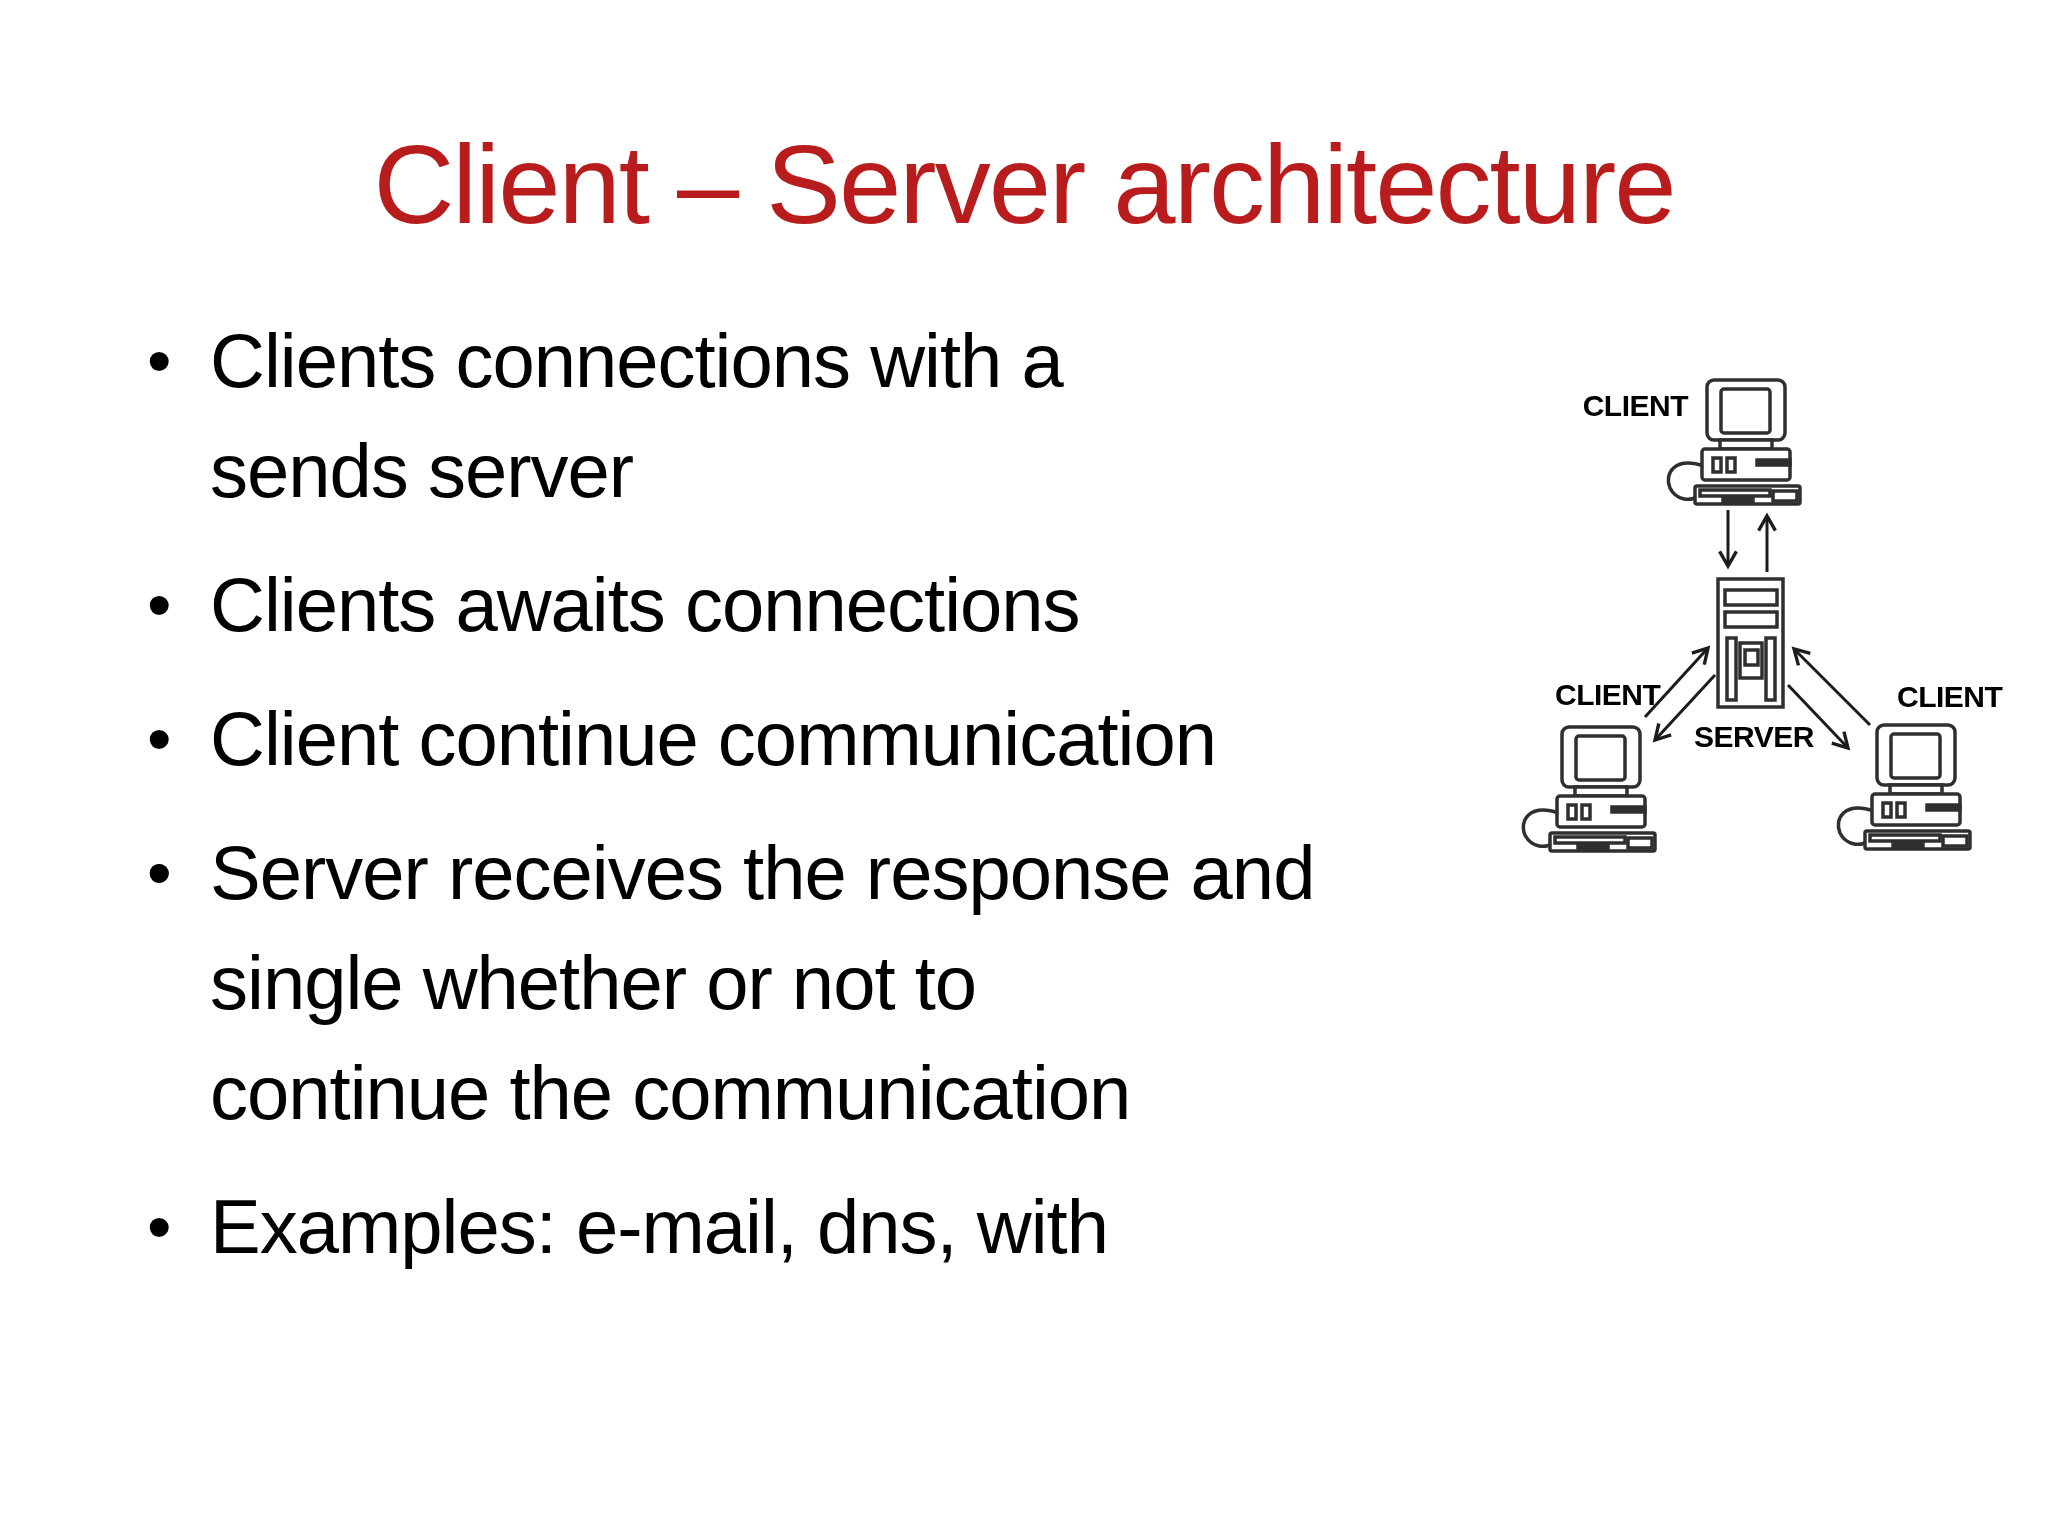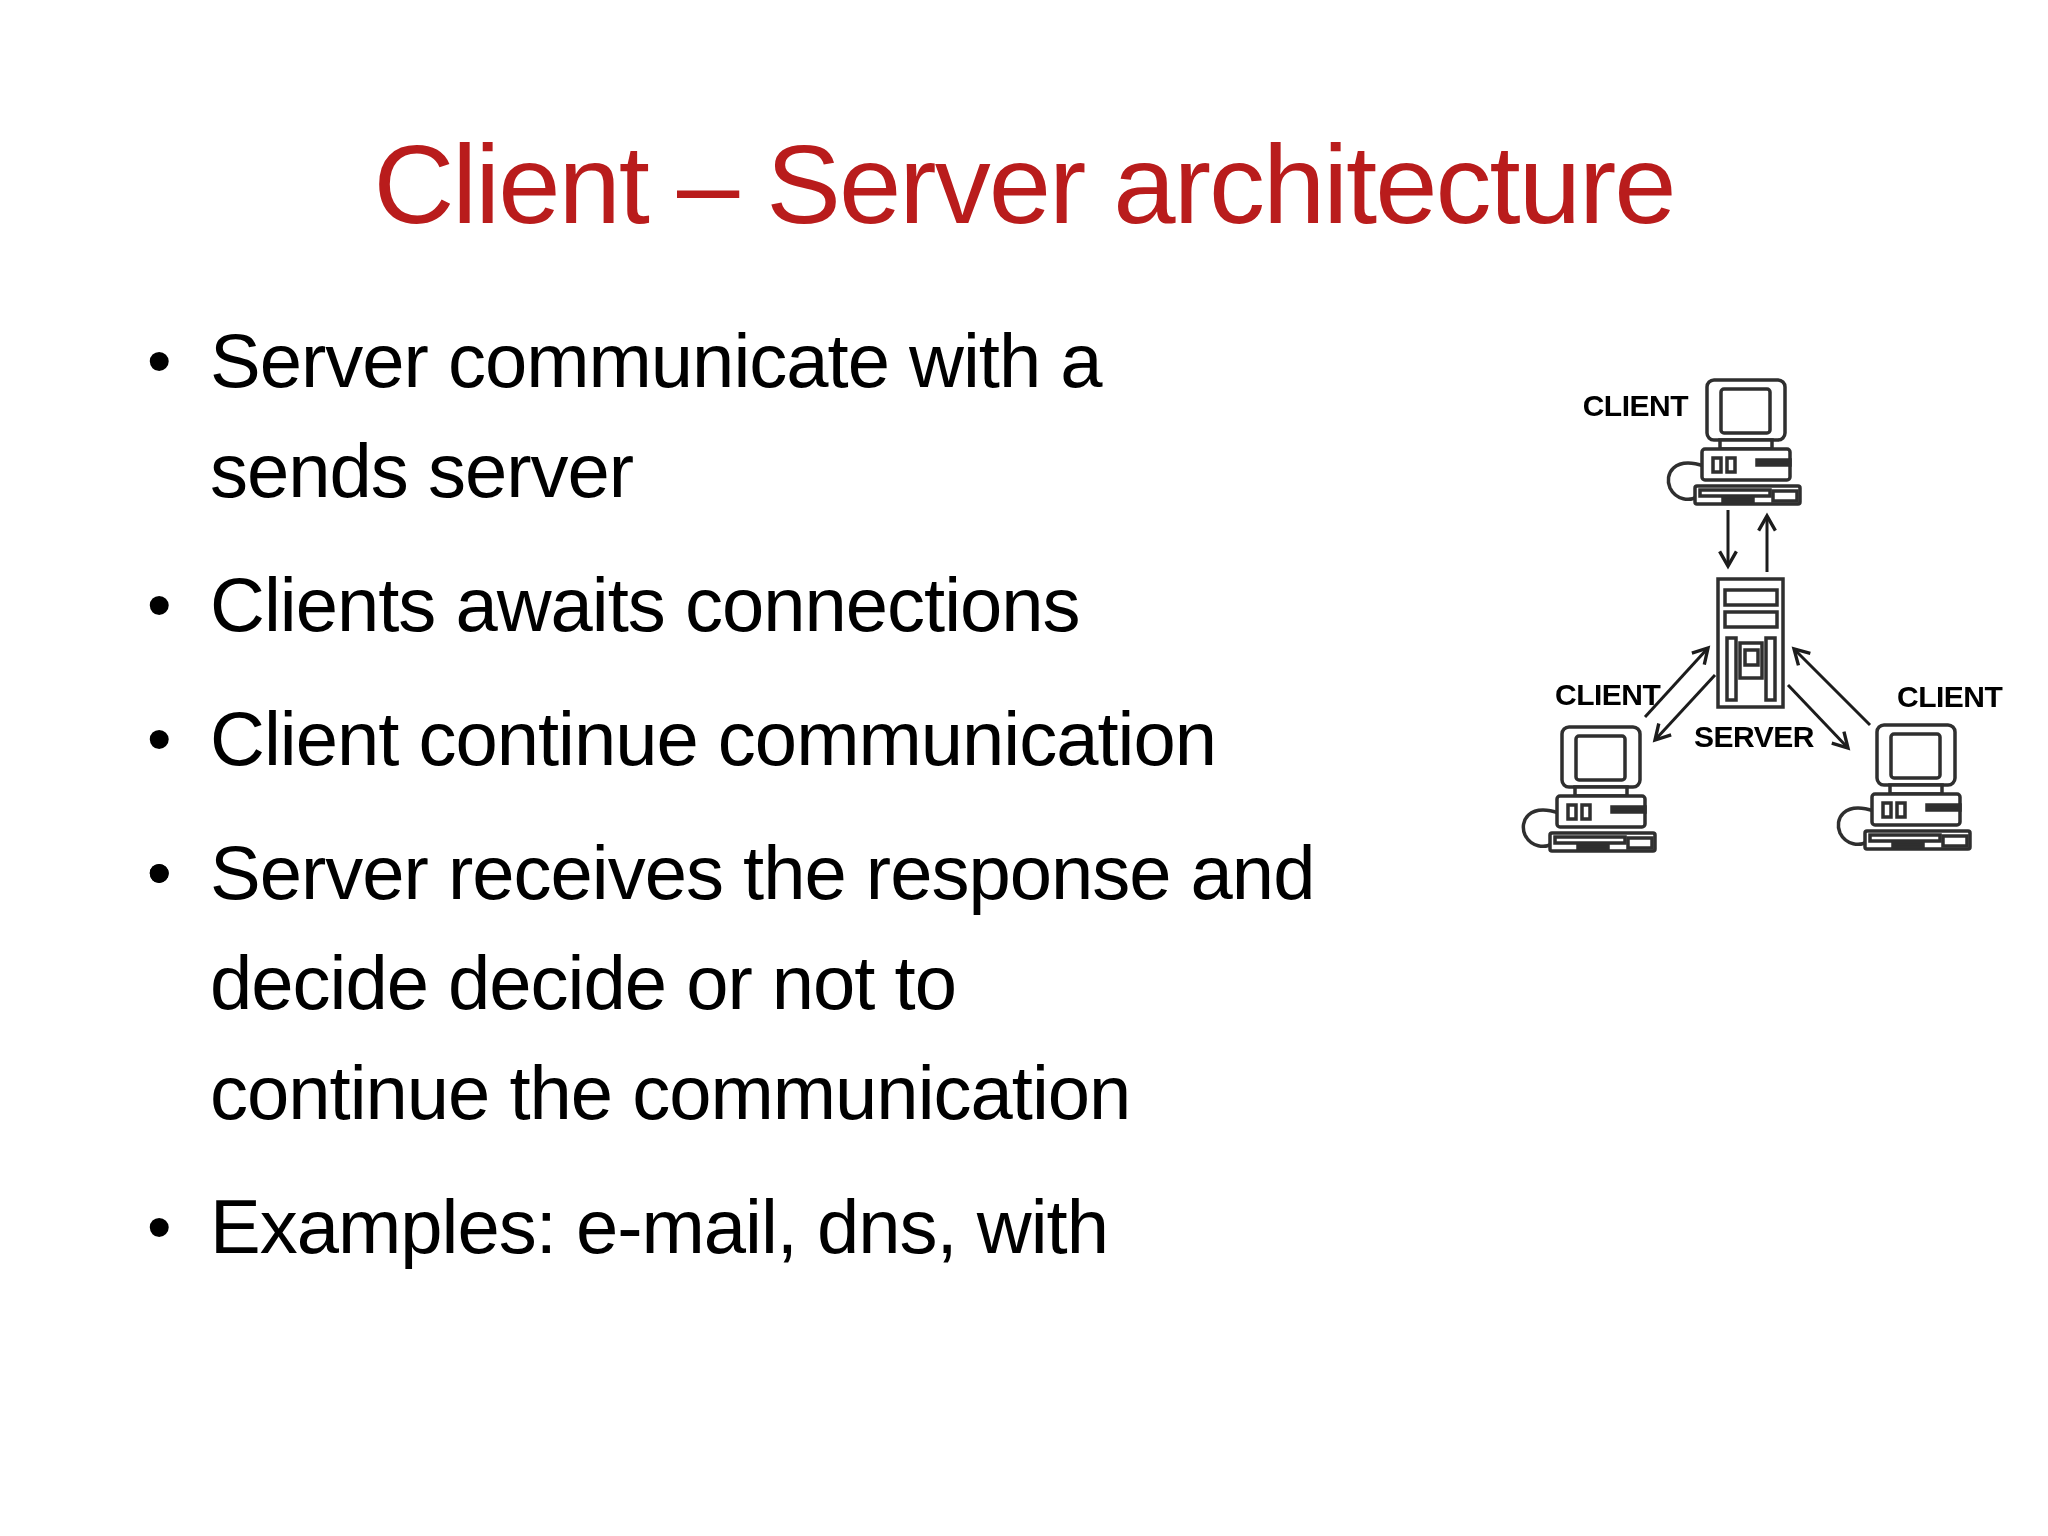--- a/index.html
+++ b/index.html
@@ -76,38 +76,38 @@
 </head>
 <body>
 
 <div class="slide">
 
   <h1 class="title">Client – Server architecture</h1>
 
   <ul class="bullets">
       <li>
         <span class="marker">•</span>
-        <div class="line">Server communicate with a</div>
+        <div class="line">Clients connections with a</div>
         <div class="line">sends server</div>
       </li>
       <li>
         <span class="marker">•</span>
         <div class="line">Clients awaits connections</div>
       </li>
       <li>
         <span class="marker">•</span>
         <div class="line">Client continue communication</div>
       </li>
       <li>
         <span class="marker">•</span>
       </li>
       <li>
         <span class="marker">•</span>
         <div class="line">Server receives the response and</div>
-        <div class="line">decide decide or not to</div>
+        <div class="line">single whether or not to</div>
         <div class="line">continue the communication</div>
       </li>
       <li>
         <span class="marker">•</span>
         <div class="line">Examples: e-mail, dns, with</div>
       </li>
     </ul>
 
   <svg class="diagram" viewBox="0 0 520 500" xmlns="http://www.w3.org/2000/svg">
     <defs>

